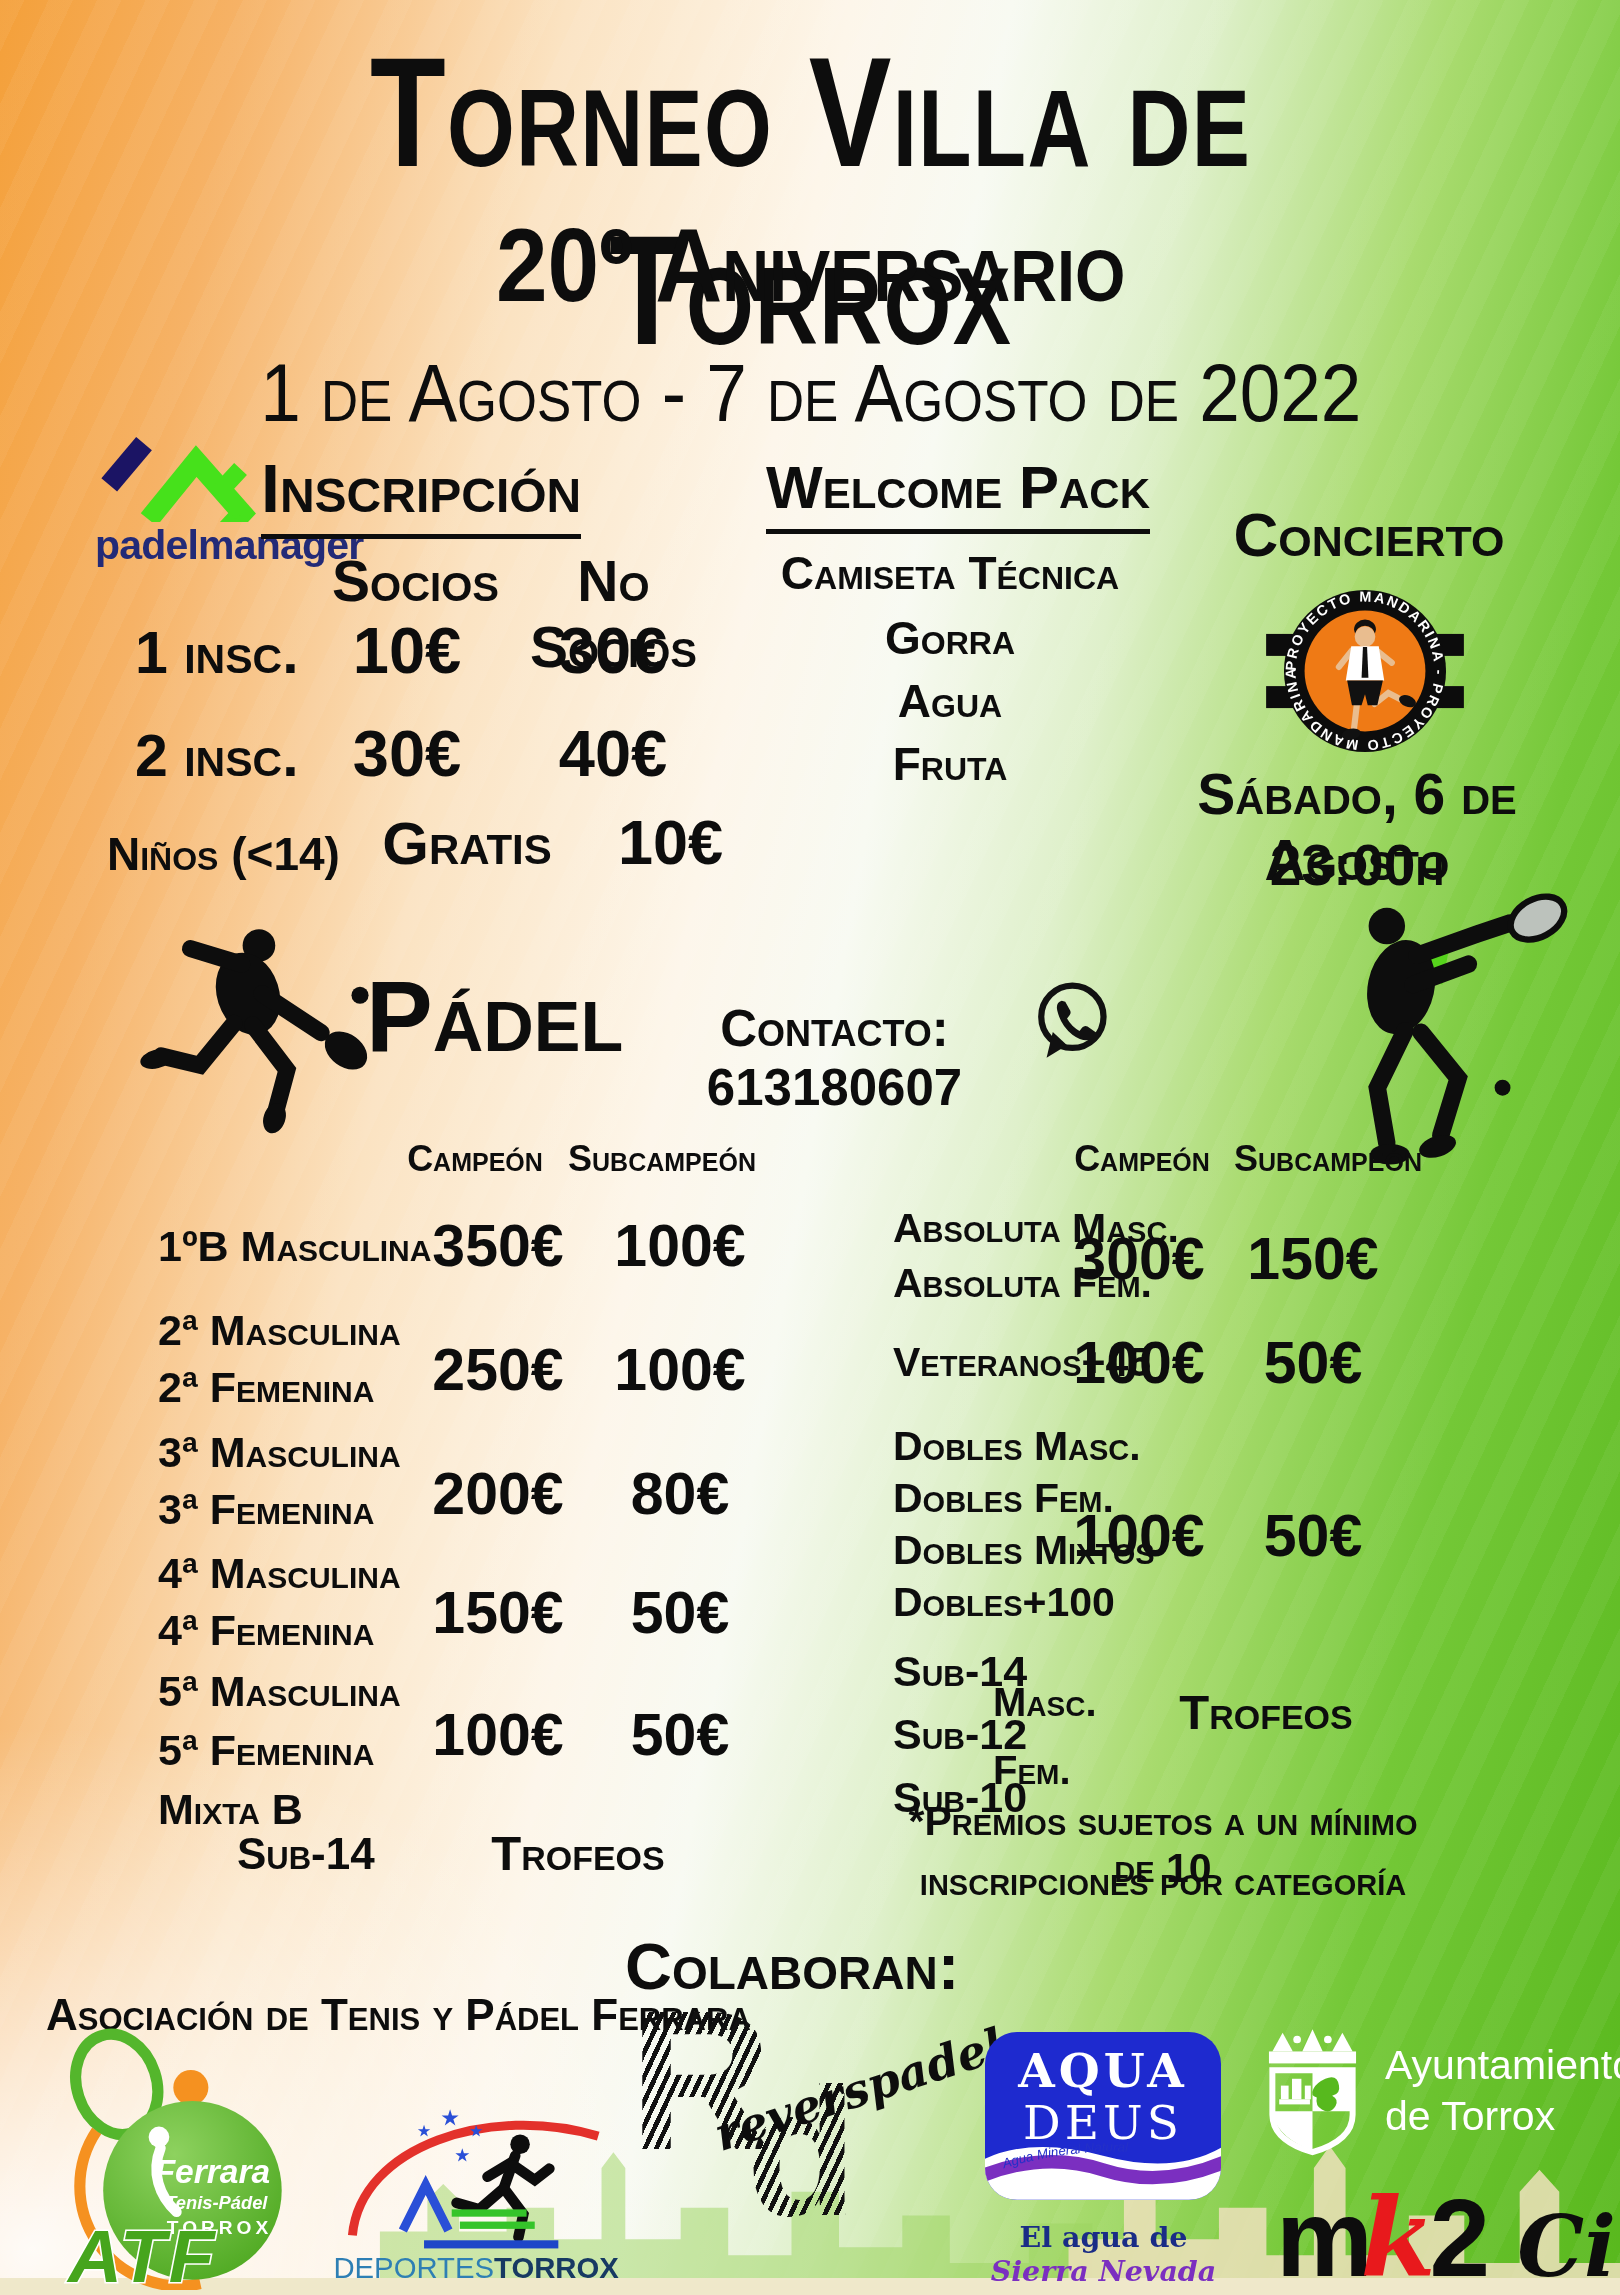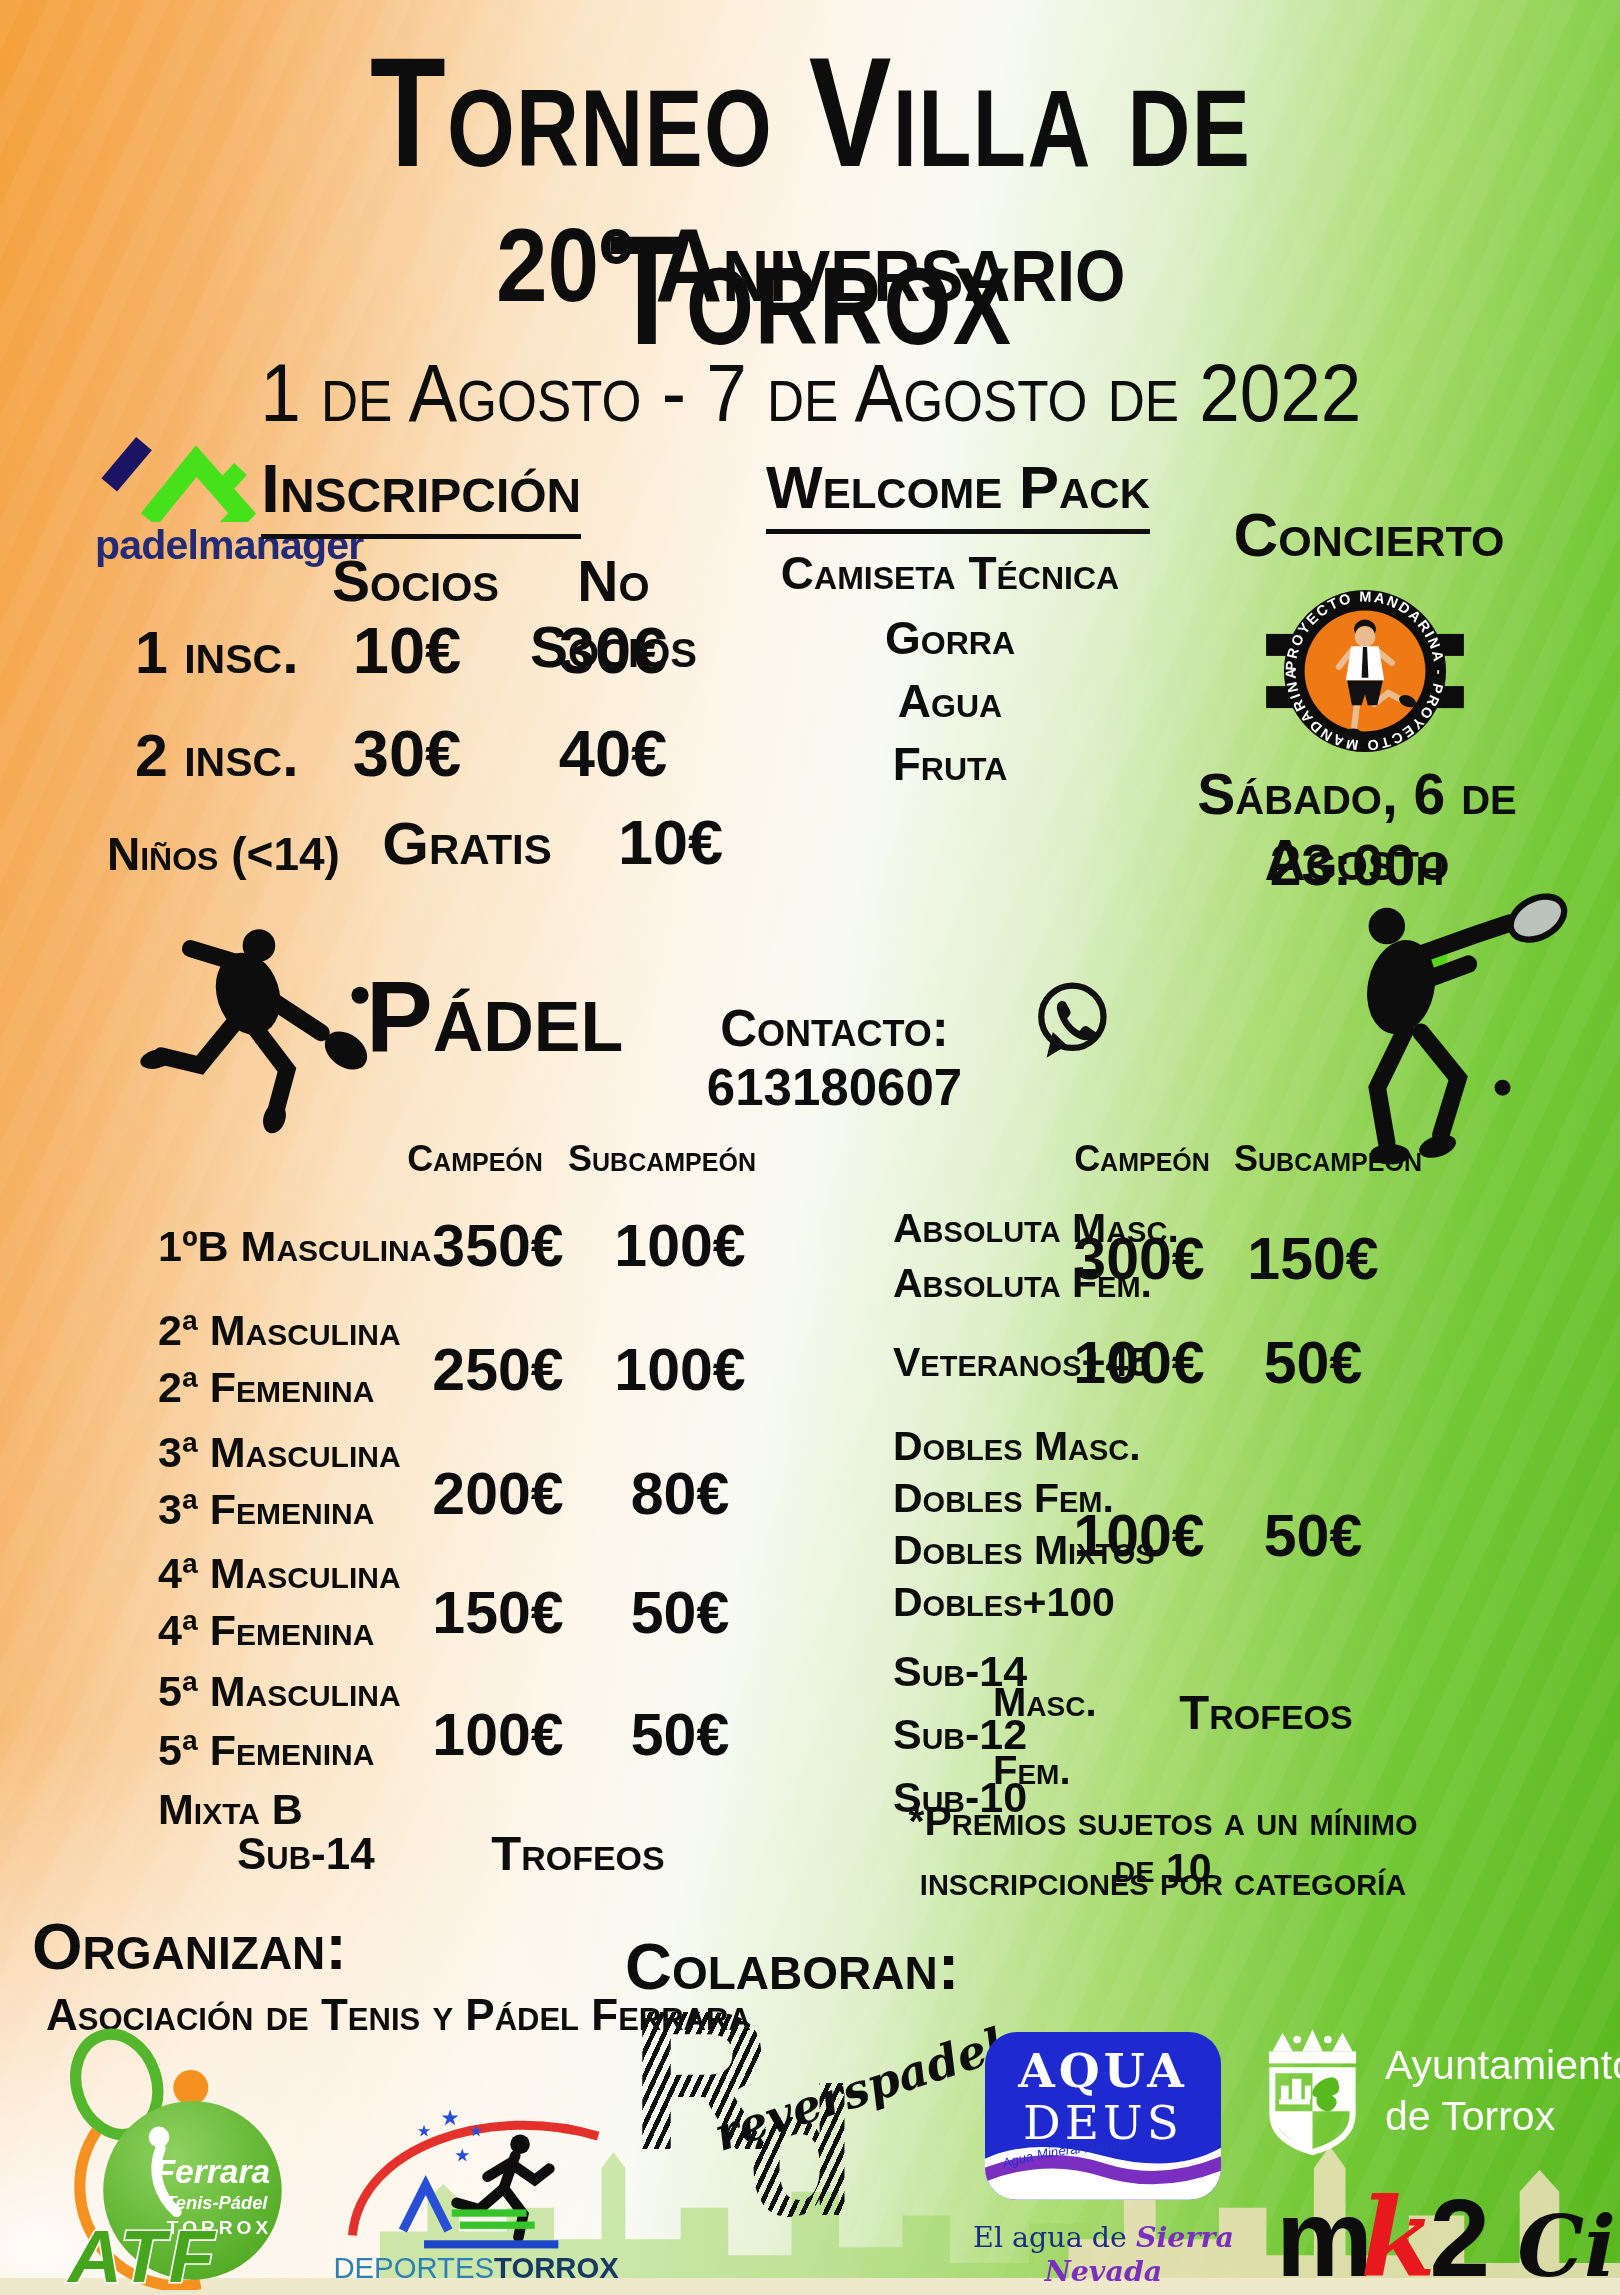--- a/index.html
+++ b/index.html
@@ -237,21 +237,20 @@
       <div class="abs ctr sc w5" style="left:894px;top:1798px;width:538px;font-size:41px">*Premios sujetos a un mínimo de 10</div>
       <div class="abs ctr sc w5" style="left:894px;top:1858px;width:538px;font-size:41px">inscripciones por categoría</div>
     </div>
 
     <svg class="abs" style="left:0;bottom:16px" width="1621" height="206" viewBox="0 0 2048 260">
       <path d="M480,260 L480,200 L540,200 L540,160 L560,140 L580,160 L580,200 L640,200 L640,170 L700,170 L700,210 L760,210 L760,120 L775,100 L790,120 L790,210 L860,210 L860,170 L920,170 L920,230 L1000,230 L1000,150 L1060,150 L1060,220 L1140,220 L1140,180 L1200,180 L1200,240 L1300,240 L1300,190 L1380,190 L1380,260 Z" fill="#9CD45F" opacity="0.5"></path>
       <path d="M1350,260 L1350,210 L1420,210 L1420,160 L1440,138 L1460,160 L1460,210 L1540,210 L1540,170 L1600,170 L1600,230 L1660,230 L1660,120 L1680,92 L1700,120 L1700,230 L1780,230 L1780,180 L1850,180 L1850,240 L1920,240 L1920,150 L1945,122 L1970,150 L1970,240 L2048,240 L2048,260 Z" fill="#EAE0B8" opacity="0.88"></path>
     </svg>
     <div class="abs" style="left:0;bottom:0;width:1621px;height:17.4px;background:#EFE8CA"></div>
 
-    <div class="abs sc w7" style="left:32px;top:1909px;font-size:65px">Organizan:</div>
     <div class="abs sc w5" style="left:46px;top:1990px;font-size:44px">Asociación de Tenis y Pádel Ferrara</div>
 
     <svg class="abs" style="left:38px;top:2027px" width="277" height="263" viewBox="0 0 340 330">
       <defs>
         <radialGradient id="atfGrad" cx="40%" cy="30%" r="80%">
           <stop offset="0%" stop-color="#8ED25F"></stop>
             <stop offset="100%" stop-color="#4CA71F"></stop>
         </radialGradient>
       </defs>
       <path d="M70,130 A125,125 0 0 0 200,322" stroke="#F59120" stroke-width="14" fill="none"></path>
@@ -309,21 +308,21 @@
         <svg class="abs" style="left:0;bottom:0" width="236" height="73" viewBox="0 0 300 92">
           <path d="M0,40 Q60,12 150,36 T300,26 V92 H0 Z" fill="#ffffff"></path>
           <path d="M-5,62 Q75,30 150,54 T305,44" stroke="#7B2FC0" stroke-width="17" fill="none"></path>
           <path id="aqArc" d="M24,52 Q150,14 278,44" fill="none"></path>
           <text font-size="17" font-style="italic" fill="#2430C8" font-family="DejaVu Serif,serif">
             <textPath href="#aqArc">Agua Mineral Natural</textPath>
           </text>
         </svg>
       </div>
       <div class="abs ctr" style="left:-16px;top:188px;width:269px;font-size:28.5px">
-        <span class="serif" style="font-weight:400;color:#1A2C86">El agua de </span><span class="serif" style="font-style:italic;font-weight:700;color:#7B2FC0">Sierra Nevada</span>
+        <span class="serif" style="font-weight:700;color:#1A2C86">El agua de </span><span class="serif" style="font-style:italic;font-weight:700;color:#7B2FC0">Sierra Nevada</span>
       </div>
     </div>
 
     <div class="abs" style="left:1257px;top:2016px">
       <svg width="111" height="158" viewBox="0 0 130 170">
         <g fill="#ffffff">
           <rect x="14" y="34" width="102" height="14"></rect>
           <polygon points="18,34 30,12 42,34"></polygon>
           <polygon points="53,34 65,8 77,34"></polygon>
           <polygon points="88,34 100,12 112,34"></polygon>

